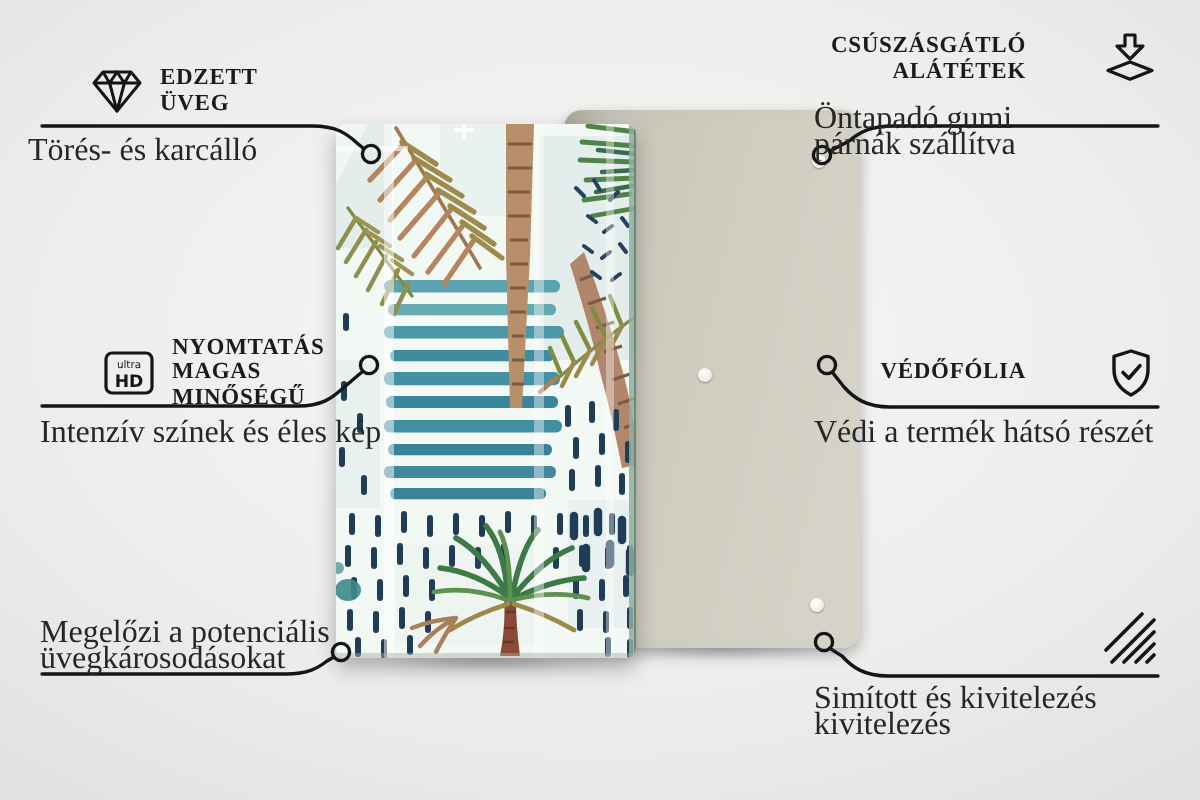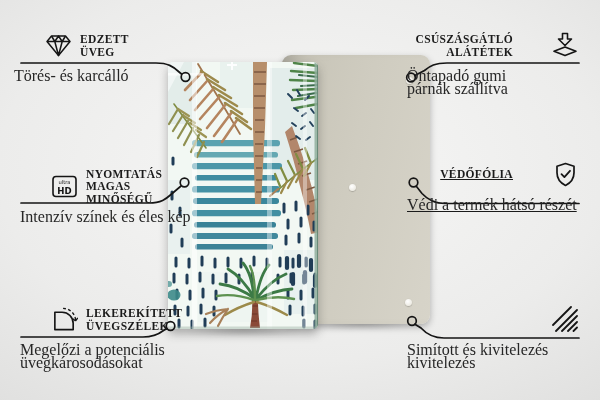--- a/index.html
+++ b/index.html
@@ -16,22 +16,22 @@
   .f-icon{flex:0 0 auto; width:27px; height:27px; display:flex; align-items:center; justify-content:flex-end;margin-left:31px;}
   .f-title{font-weight:bold; font-size:11.5px; line-height:12.5px; letter-spacing:.35px;}
   .feature.right .f-title{text-align:right;}
   .f-title div:empty{display:none;}
   .f-sub{font-size:16px; line-height:12.5px; margin-top:8px; color:#262626;}
   .feature.right .f-sub{text-align:left;}
   .f-sub div:empty{display:none;}
   #f-l1{left:14px; top:29px;}
   #f-l2{left:20px; top:170px;}
   #f-l3{left:20px; top:303px;}
-  #f-r1{right:21px; top:29px;}
-  #f-r2{right:21px; top:158px;text-decoration:underline;}
+  #f-r1{right:21px; top:13px;}
+  #f-r2{right:21px; top:170px;}
   #f-r3{right:21px; top:303px;}
   
   .floor-shadow{position:absolute; border-radius:50%; filter:blur(3px);}
   #shadow-back{left:288px; top:318px; width:146px; height:11px; z-index:1;
     background:radial-gradient(50% 50% at 50% 50%, rgba(40,40,40,.38), rgba(40,40,40,0) 72%);}
   #shadow-glass{left:164px; top:325px; width:160px; height:10px; z-index:3;
     background:radial-gradient(50% 50% at 50% 50%, rgba(35,35,35,.45), rgba(35,35,35,0) 72%);}
   #back-panel{
     position:absolute; left:282px; top:55px; width:148px; height:269px; z-index:2;
     background:linear-gradient(103deg,#c6c3b6 0%, #cfccc0 45%, #d7d4c9 100%);
@@ -215,33 +215,20 @@
         <div>MAGAS MINŐSÉGŰ</div>
       </div>
     </div>
     <div class="f-sub">
       <div>Intenzív színek és éles kép</div>
 
     </div>
   </div>
 
   <div class="feature left" id="f-l3">
-    <div class="f-head">
-      <span class="f-icon">
-        <svg width="28" height="27" viewBox="0 0 28 27" fill="none" stroke="#151515">
-          <path d="M4,24 V6 H11.5 A11.5,11.5 0 0 1 23,17.5 V24 Z" stroke-width="1.7" stroke-linejoin="round"></path>
-          <path d="M12.5,2 A13,13 0 0 1 25.5,15" stroke-width="1.4" stroke-dasharray="3 2.4"></path>
-          <path d="M25.5,15 L22.6,12.8 M25.5,15 L27.8,11.9" stroke-width="1.4"></path>
-        </svg>
-      </span>
-      <div class="f-title">
-        <div>LEKEREKÍTETT</div>
-        <div>ÜVEGSZÉLEK</div>
-      </div>
-    </div>
     <div class="f-sub">
       <div>Megelőzi a potenciális</div>
       <div>üvegkárosodásokat</div>
     </div>
   </div>
 
   <div class="feature right" id="f-r1">
     <div class="f-head">
       <div class="f-title">
         <div>CSÚSZÁSGÁTLÓ</div>

